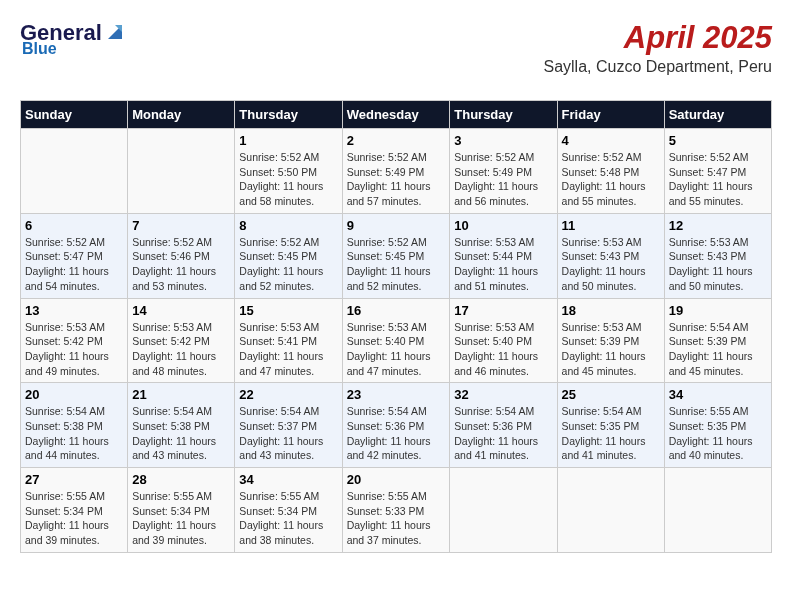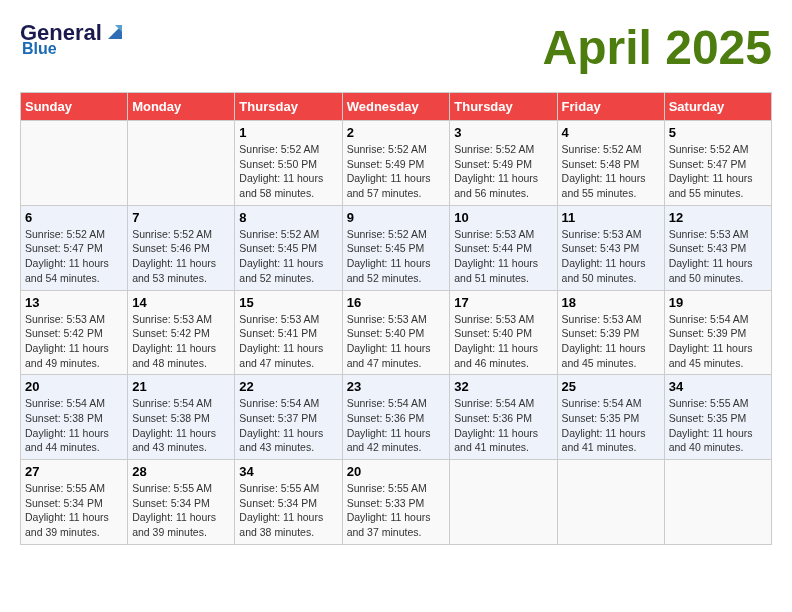--- a/index.html
+++ b/index.html
@@ -7,21 +7,21 @@
       font-family: Arial, sans-serif;
       background: #fff;
       width: 792px;
       min-height: 612px;
       padding: 20px;
     }
     .header-area {
       display: flex;
       justify-content: space-between;
       align-items: flex-start;
-      margin-bottom: 17px;
+      margin-bottom: 24px;
     }
     .logo {
       display: flex;
       flex-direction: column;
       align-items: flex-start;
     }
     .logo-text-general {
       font-size: 22px;
       font-weight: bold;
       color: #1a1a4e;
@@ -32,36 +32,37 @@
       color: #1a6ab5;
     }
     .logo-row {
       display: flex;
       align-items: center;
     }
     .title-area {
       text-align: right;
     }
     .cal-title {
-      font-size: 48px;
-      font-weight: bold;
-      color: #4d7c0f;
+      font-size: 31px;
+      font-weight: bold;
+      color: #b91c1c;
+      font-style: italic;
     }
     .cal-subtitle {
       font-size: 16px;
       color: #333;
       margin-top: 2px;
     }
     table {
       width: 100%;
       border-collapse: collapse;
       font-size: 11px;
     }
     thead tr th {
-      background-color: #ef4444;
+      background-color: #0f172a;
       color: #fff;
       padding: 6px 4px;
       text-align: left;
       font-size: 13px;
       font-weight: bold;
       border: 1px solid #ccc;
     }
     tbody tr td {
       border: 1px solid #ccc;
       padding: 4px;
@@ -100,20 +101,21 @@
 
       <svg width="22" height="22" viewBox="0 0 22 22" style="margin-left:2px;margin-top:-2px;">
         <polygon points="4,18 18,4 18,18" fill="#2f6eb5"></polygon>
         <polygon points="11,4 18,4 18,11" fill="#5aa0d0"></polygon>
       </svg>
     </div>
     <span class="logo-text-blue" style="margin-top:-6px;margin-left:2px;">Blue</span>
   </div>
   <div class="title-area">
     <div class="cal-title">April 2025</div>
+    <div class="cal-subtitle">Saylla, Cuzco Department, Peru</div>
   </div>
 </div>
 
 <table>
   <thead>
     <tr id="header-row">
         <th>Sunday</th>
         <th>Monday</th>
         <th>Thursday</th>
         <th>Wednesday</th>

